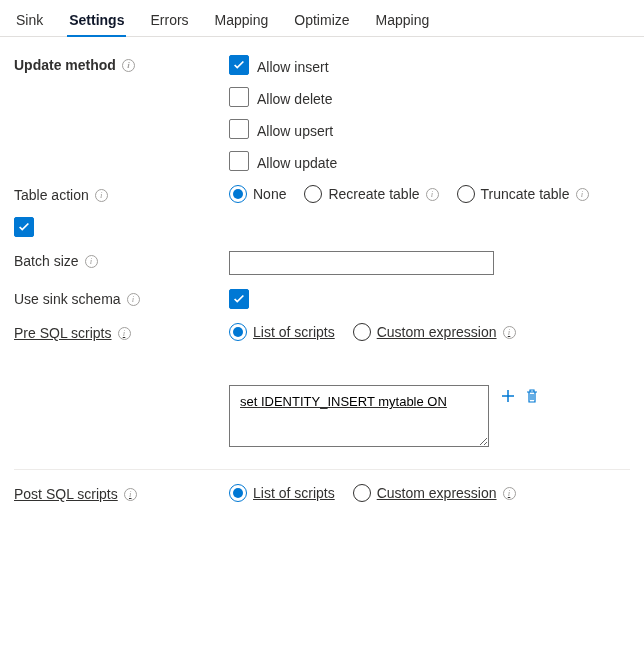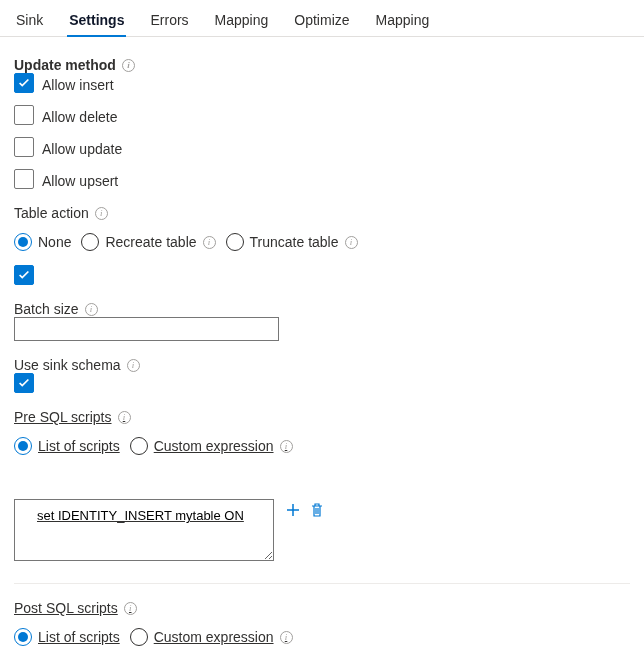--- a/index.html
+++ b/index.html
@@ -35,21 +35,20 @@
     height: 2px;
     background: #0078d4;
   }
   .form {
     padding: 18px 14px 20px 14px;
   }
   .row {
     display: flex;
     align-items: flex-start;
     margin-bottom: 14px;
-    flex-direction: column;
   }
   .row.tight { margin-bottom: 10px; text-decoration: underline; }
   .label-col {
     width: 215px;
     flex-shrink: 0;
     display: flex;
     align-items: center;
     gap: 6px;
     padding-top: 2px;
   }
@@ -90,23 +89,22 @@
   }
   .cb-box.checked {
     background: #0078d4;
     border-color: #0078d4;
   }
   .cb-box.checked svg { display: block; }
   .cb-box svg { display: none; width: 14px; height: 14px; }
   .radio-group {
     display: flex;
     align-items: center;
-    gap: 10px;
+    gap: 18px;
     flex-wrap: wrap;
-    margin-top: 12px;
   }
   .radio {
     display: flex;
     align-items: center;
     gap: 6px;
     cursor: pointer;
   }
   .radio-outer {
     width: 18px; height: 18px;
     border: 1px solid #323130;
@@ -132,21 +130,21 @@
   }
   .script-block {
     display: flex;
     align-items: flex-start;
     gap: 10px;
   }
   .script-ta {
     width: 260px;
     height: 62px;
     border: 1px solid #767676;
-    padding: 8px 22px;
+    padding: 8px 10px;
     font-family: inherit;
     font-size: 13px;
     resize: both;
   }
   .icon-btns {
     display: flex;
     gap: 6px;
     padding-top: 2px;
   }
   .icon-btn {
@@ -191,25 +189,25 @@
             </svg>
           </span>
         <span>Allow insert</span>
       </div>
       <div class="cb">
         <span class="cb-box"></span>
         <span>Allow delete</span>
       </div>
       <div class="cb">
         <span class="cb-box"></span>
+        <span>Allow upsert</span>
+      </div>
+      <div class="cb">
+        <span class="cb-box"></span>
         <span>Allow update</span>
-      </div>
-      <div class="cb">
-        <span class="cb-box"></span>
-        <span>Allow upsert</span>
       </div>
     </div>
   </div>
 
   <div class="row">
     <div class="label-col">
       <span>Table action</span>
       <span class="info-icon">i</span>
     </div>
     <div class="ctrl-col">

